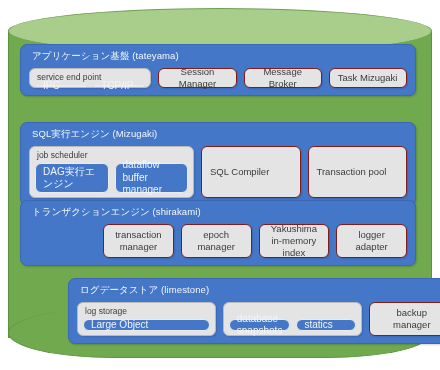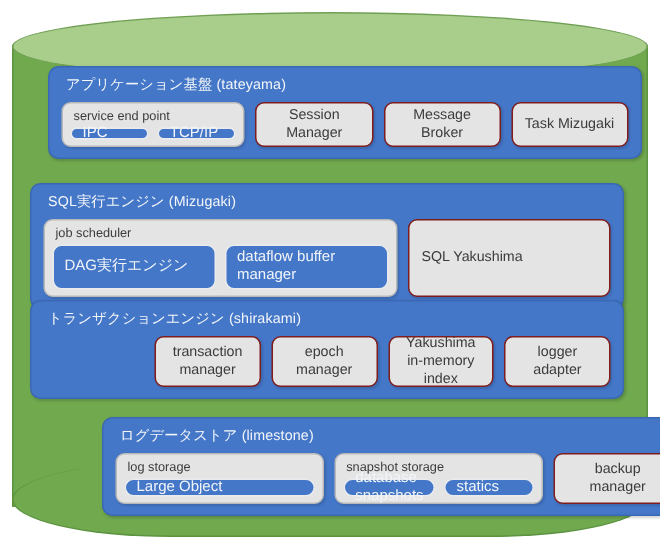--- a/index.html
+++ b/index.html
@@ -170,21 +170,21 @@
 <div id="stage">
 
   <div class="cylinder">
     <div class="cyl-body"></div>
     <div class="cyl-bottom"></div>
     <div class="cyl-top"></div>
   </div>
 
   <div class="layers">
 
-    <div class="layer" style="top:0px; height:62px;margin-left:12px;">
+    <div class="layer" style="top:0px; height:52px;">
       <div class="layer-title">アプリケーション基盤 (tateyama)</div>
       <div class="layer-body">
 
         <div class="group w-flex2">
           <div class="group-title">service end point</div>
           <div class="group-items">
             <div class="subcard w-flex1">IPC</div>
             <div class="subcard w-flex1">TCP/IP</div>
           </div>
         </div>
@@ -200,21 +200,22 @@
       <div class="layer-body">
 
         <div class="group w-flex2">
           <div class="group-title">job scheduler</div>
           <div class="group-items">
             <div class="subcard w-flex1">DAG実行エンジン</div>
             <div class="subcard w-flex1">dataflow buffer manager</div>
           </div>
         </div>
 
-        <div class="card w-flex1">SQL Yakushima</div>
+        <div class="card w-flex1">SQL Compiler</div>
+        <div class="card w-flex1">Transaction pool</div>
       </div>
     </div>
 
     <div class="layer" style="top:156px; height:66px;">
       <div class="layer-title">トランザクションエンジン (shirakami)</div>
       <div class="layer-body pushright" style="left:70px;">
         <div class="card w-flex1">transaction manager</div>
         <div class="card w-flex1">epoch manager</div>
         <div class="card w-flex1">Yakushima in-memory index</div>
         <div class="card w-flex1">logger adapter</div>
@@ -226,21 +227,20 @@
       <div class="layer-body">
 
         <div class="group w-flex2">
           <div class="group-title">log storage</div>
           <div class="group-items">
             <div class="subcard w-flex1">Large Object</div>
           </div>
         </div>
 
         <div class="group w-flex2">
-          <div class="group-title">snapshot storage</div>
           <div class="group-items">
             <div class="subcard w-flex1">database snapshots</div>
             <div class="subcard w-flex1">statics</div>
           </div>
         </div>
 
         <div class="card w-flex1">backup manager</div>
       </div>
     </div>
 

